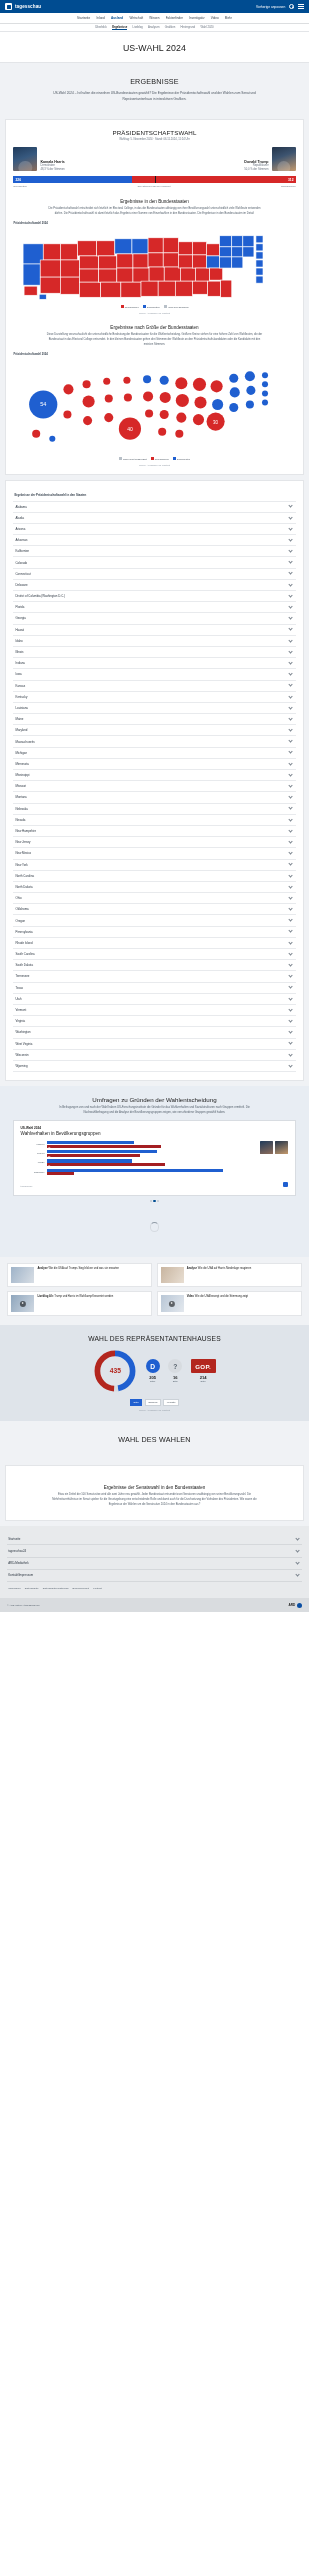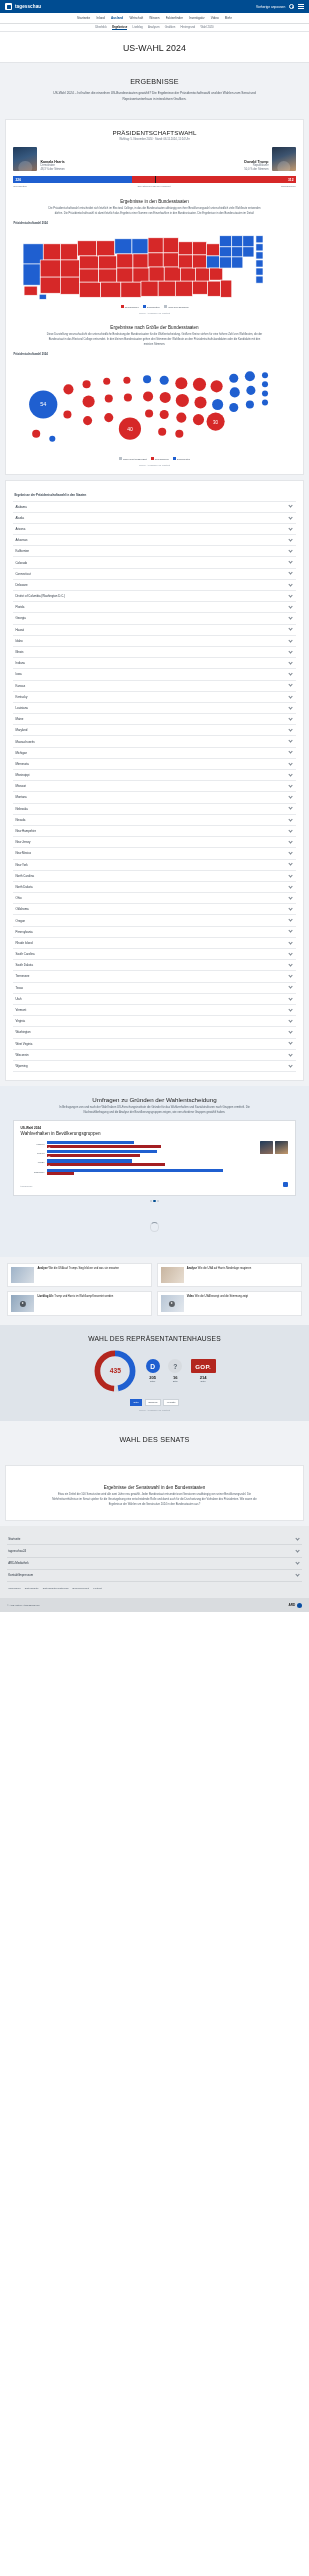--- a/index.html
+++ b/index.html
@@ -840,21 +840,21 @@
 
     <div class="legend-pills">
       <span class="pill on">Sitze</span>
       <span class="pill">Gewinne</span>
       <span class="pill">Verluste</span>
     </div>
     <div class="src">Quelle: AP/Edison via Infratest</div>
   </div>
 
   <div class="section-band">
-    <h2>WAHL DES SENATS</h2>
+    <h2>WAHL DES WAHLEN</h2>
   </div>
 
   <div class="card">
     <h4 class="sub-head">Ergebnisse der Senatswahl in den Bundesstaaten</h4>
     <p class="sub-text">Etwa ein Drittel der 100 Senatssitze wird alle zwei Jahre neu gewählt. Jeder Bundesstaat entsendet zwei Senatoren unabhängig von seiner Bevölkerungszahl. Die Mehrheitsverhältnisse im Senat spielen für die Gesetzgebung eine entscheidende Rolle und damit auch für die Durchsetzung der Vorhaben des Präsidenten. Wie waren die Ergebnisse der Wahlen um die Senatssitze 2024 in den Bundesstaaten aus?</p>
   </div>
 
 
   <div class="footer">
     <div class="foot-item">

